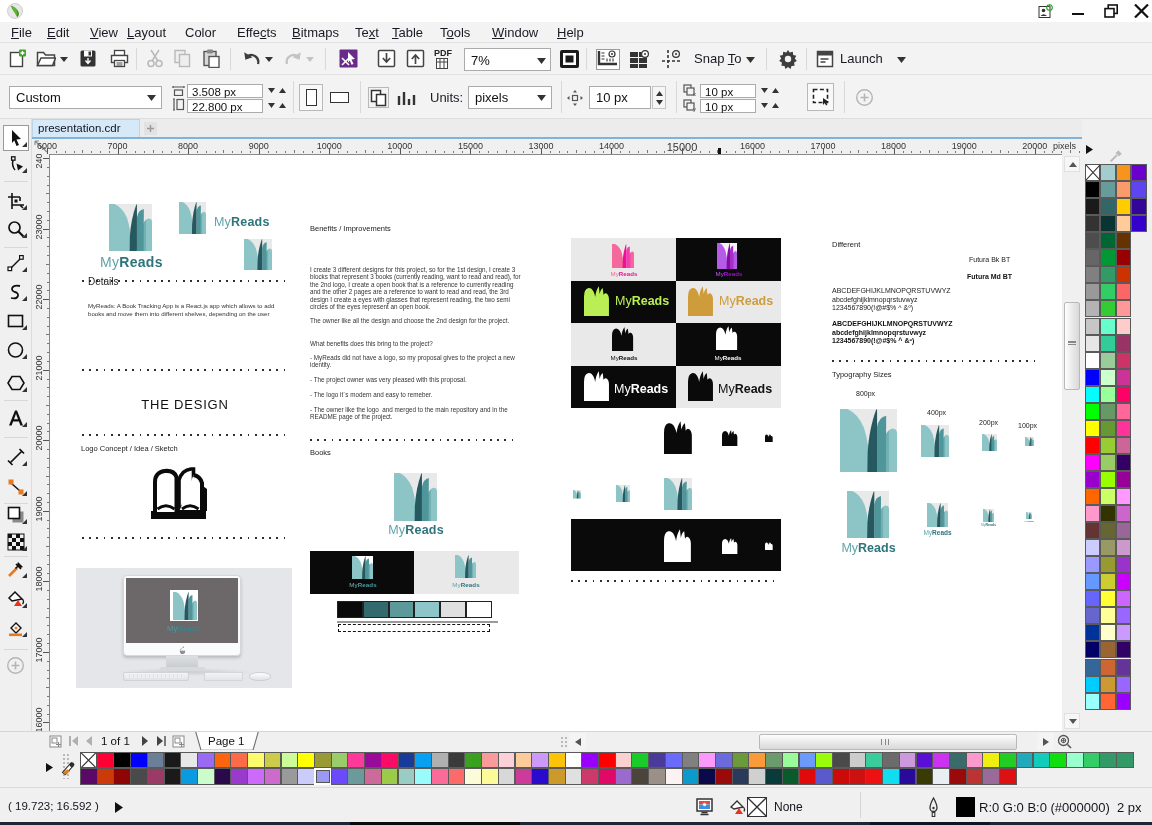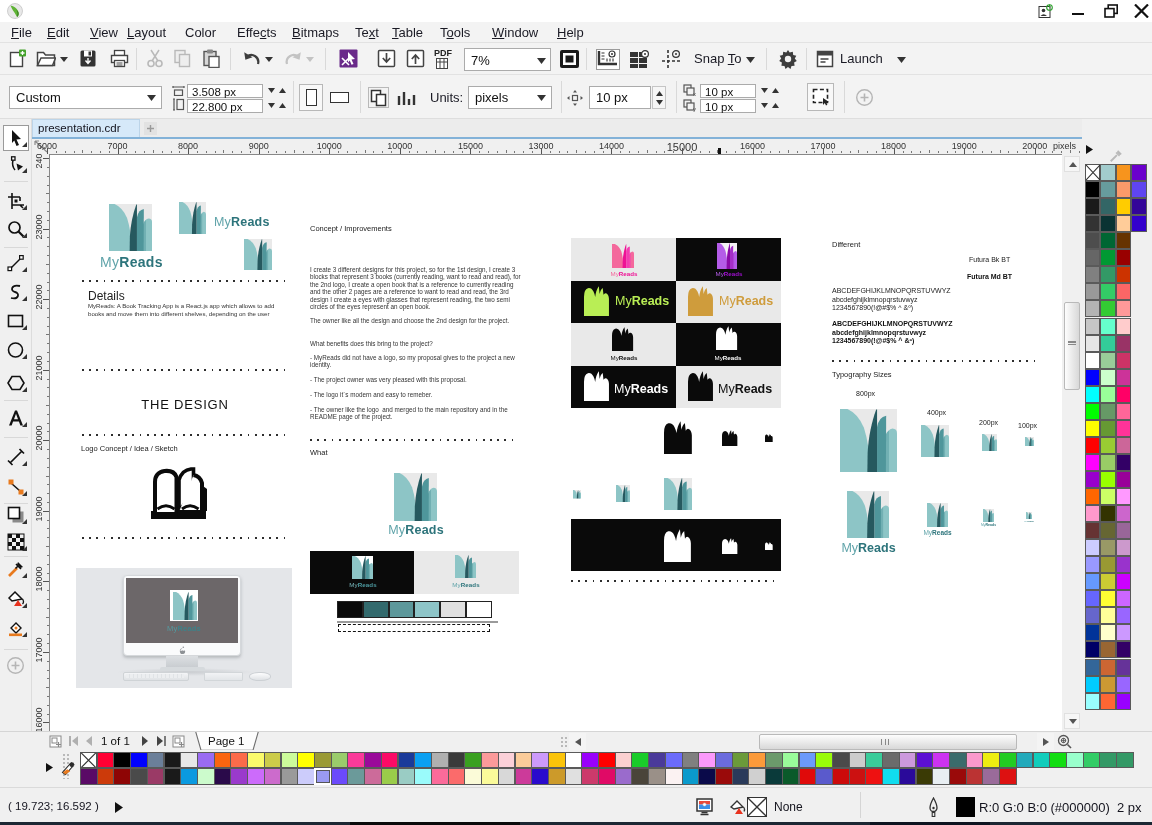--- a/index.html
+++ b/index.html
@@ -1064,21 +1064,21 @@
 <div class="abs" style="left:214px;top:215px;font-size:12.5px;white-space:nowrap;letter-spacing:0.2px;"><span style="color:#5fa3a9">My</span><span style="color:#2d747b;font-weight:bold">Reads</span></div>
 <svg class="abs" style="left:244px;top:239px" width="28" height="31" viewBox="0 0 100 104" preserveAspectRatio="none">
     <rect x="0" y="0" width="100" height="104" fill="#e9e9e9"></rect>
 <path d="M0,104 L0,0 L13,0 Q32,8 42,31 Q47,46 49,60 Q50,74 50,104 Z" fill="#8dc5c6"></path>
 <path d="M79,104 L79,46 Q84,33 92,32 Q100,32.5 100,40 L100,104 Z" fill="#8dc5c6"></path>
 <path d="M79,104 L79,46 Q81.5,38 86,35.5 L86,104 Z" fill="#71b0b3"></path>
 <path d="M65,104 L65,30 Q68,13 81,11 L80.5,104 Z" fill="#4f969b"></path>
 <path d="M48,104 L48.5,72 C50,46 55.5,22 63.5,1 L65,1 L65,104 Z" fill="#26595f"></path>
   </svg>
 <div class="abs dots" style="left:82px;top:280px;width:206px;"></div>
-<div class="abs" style="left:88px;top:289px;font-size:12px;color:#222;">Details</div>
+<div class="abs" style="left:88px;top:276px;font-size:10px;color:#222;">Details</div>
 <div class="abs" style="left:88px;top:302px;font-size:6.1px;line-height:8.3px;color:#333;white-space:nowrap;">MyReads: A Book Tracking App is a React.js app which allows to add<br>books and move them into different shelves, depending on the user</div>
 <div class="abs dots" style="left:82px;top:369px;width:206px;"></div>
 <div class="abs" style="left:82px;top:397px;width:206px;text-align:center;font-size:13px;letter-spacing:0.8px;color:#111;">THE DESIGN</div>
 <div class="abs dots" style="left:82px;top:434px;width:206px;"></div>
 <div class="abs" style="left:81px;top:444px;font-size:7.5px;color:#222;">Logo Concept / Idea / Sketch</div>
 <svg class="abs" style="left:148px;top:467px" width="63" height="53" viewBox="0 0 63 53">
 <rect x="3" y="44" width="55" height="8" fill="#0a0a0a"></rect>
 <path d="M55,44 V19 l4,3 V44 Z" fill="#0a0a0a"></path>
 <path d="M7,45 V15 Q7,5.5 16.5,4 Q26,3 28.5,10 V45" fill="#fff" stroke="#0a0a0a" stroke-width="4"></path>
 <path d="M31,45 V13 Q34,3 43,2 L45.5,2 V29 Q38,33 31,45 Z" fill="#fff" stroke="#0a0a0a" stroke-width="3.6"></path>
@@ -1106,30 +1106,30 @@
       <path d="M3.5,2.2 a2.6,3 0 1,0 2.4,2 q-1.4,1 -2.4,0 q-1,1 -2.4,0" fill="#8e9296"></path>
       <circle cx="4.3" cy="1.2" r="0.8" fill="#8e9296"></circle>
     </svg>
 <div class="abs" style="left:90px;top:88px;width:32px;height:11px;background:linear-gradient(180deg,#dcdfe2,#c9cdd1);"></div>
 <div class="abs" style="left:84px;top:99px;width:45px;height:4px;background:#d6dadd;border-radius:2px 2px 0 0;"></div>
 <div class="abs" style="left:47px;top:104px;width:66px;height:9px;background:linear-gradient(180deg,#f4f5f7,#dfe2e5);border:1px solid #cfd3d6;border-radius:2px;"></div>
 <div class="abs" style="left:50px;top:106px;width:58px;height:4px;background:repeating-linear-gradient(90deg,#eceef0 0 3px,#e0e3e6 3px 4px);"></div>
 <div class="abs" style="left:128px;top:104px;width:39px;height:9px;background:linear-gradient(180deg,#f2f3f5,#e2e5e8);border:1px solid #d2d6d9;border-radius:1px;"></div>
 <div class="abs" style="left:173px;top:104px;width:22px;height:9px;background:linear-gradient(180deg,#fdfdfe,#dfe2e5);border:1px solid #ccd0d4;border-radius:45%;"></div>
 </div>
-<div class="abs" style="left:310px;top:224px;font-size:7.5px;color:#222;">Concept / Improvements</div>
+<div class="abs" style="left:310px;top:224px;font-size:7.5px;color:#222;">Benefits / Improvements</div>
 <div class="abs" style="left:310px;top:266px;font-size:6.3px;line-height:7.45px;color:#333;white-space:nowrap;">I create 3 different designs for this project, so for the 1st design, I create 3<br>blocks that represent 3 books (currently reading, want to read and read), for<br>the 2nd logo, I create a open book that is a reference to currently reading<br>and the other 2 pages are a reference to want to read and read, the 3rd<br>design I create a eyes with glasses that represent reading, the two semi<br>circles of the eyes represent an open book.</div>
 <div class="abs" style="left:310px;top:317px;font-size:6.3px;color:#333;white-space:nowrap;">The owner like all the design and choose the 2nd design for the project.</div>
 <div class="abs" style="left:310px;top:340px;font-size:6.3px;color:#333;">What benefits does this bring to the project?</div>
 <div class="abs" style="left:310px;top:354px;font-size:6.3px;line-height:7.45px;color:#333;white-space:nowrap;">- MyReads did not have a logo, so my proposal gives to the project a new<br>identity.</div>
 <div class="abs" style="left:310px;top:376px;font-size:6.3px;color:#333;white-space:nowrap;">- The project owner was very pleased with this proposal.</div>
 <div class="abs" style="left:310px;top:391px;font-size:6.3px;color:#333;white-space:nowrap;">- The logo it´s modern and easy to remeber.</div>
 <div class="abs" style="left:310px;top:406px;font-size:6.3px;line-height:7.45px;color:#333;white-space:nowrap;">- The owner like the logo&nbsp; and merged to the main repository and in the<br>README page of the project.</div>
 <div class="abs dots" style="left:310px;top:439px;width:207px;"></div>
-<div class="abs" style="left:310px;top:448px;font-size:7.5px;color:#222;">What</div>
+<div class="abs" style="left:310px;top:448px;font-size:7.5px;color:#222;">Books</div>
 <svg class="abs" style="left:394px;top:473px" width="43" height="48" viewBox="0 0 100 104" preserveAspectRatio="none">
     <rect x="0" y="0" width="100" height="104" fill="#e9e9e9"></rect>
 <path d="M0,104 L0,0 L13,0 Q32,8 42,31 Q47,46 49,60 Q50,74 50,104 Z" fill="#8dc5c6"></path>
 <path d="M79,104 L79,46 Q84,33 92,32 Q100,32.5 100,40 L100,104 Z" fill="#8dc5c6"></path>
 <path d="M79,104 L79,46 Q81.5,38 86,35.5 L86,104 Z" fill="#71b0b3"></path>
 <path d="M65,104 L65,30 Q68,13 81,11 L80.5,104 Z" fill="#4f969b"></path>
 <path d="M48,104 L48.5,72 C50,46 55.5,22 63.5,1 L65,1 L65,104 Z" fill="#26595f"></path>
   </svg>
 <div class="abs" style="left:386px;top:523px;font-size:12.5px;width:60px;text-align:center;white-space:nowrap;letter-spacing:0.2px;"><span style="color:#5fa3a9">My</span><span style="color:#2d747b;font-weight:bold">Reads</span></div>
 <div class="abs" style="left:310px;top:551px;width:104px;height:43px;background:#0a0a0a;"></div>

